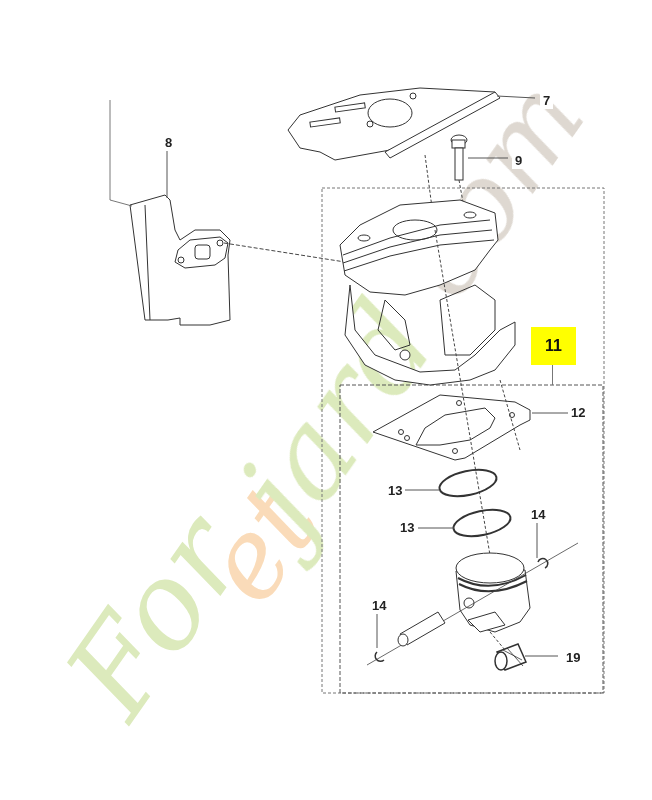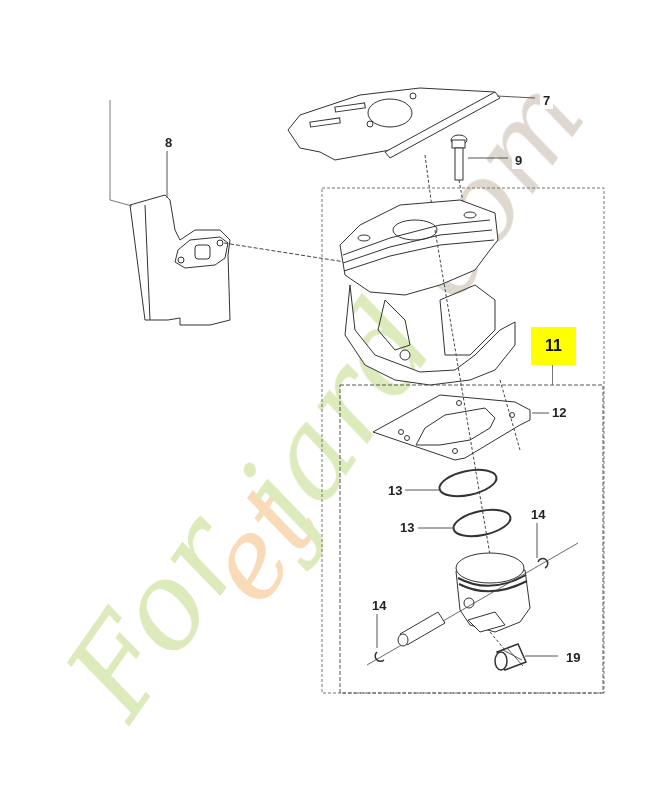--- a/index.html
+++ b/index.html
@@ -119,21 +119,21 @@
     <line x1="503" y1="650" x2="522" y2="660" stroke-width="0.8"></line>
     <line x1="507" y1="648" x2="523" y2="666" stroke-width="0.8"></line>
   </g>
   <line x1="525" y1="656" x2="558" y2="656" stroke="#555"></line>
   <line x1="490" y1="632" x2="505" y2="650" stroke="#444" stroke-dasharray="3,2"></line>
 </svg>
 
 <div class="callout" style="left:540px;top:92px;">7</div>
 <div class="callout" style="left:162px;top:134px;">8</div>
 <div class="callout" style="left:512px;top:152px;">9</div>
-<div class="callout" style="left:549px;top:404px;">12</div>
+<div class="callout" style="left:568px;top:404px;">12</div>
 <div class="callout" style="left:385px;top:482px;">13</div>
 <div class="callout" style="left:397px;top:519px;">13</div>
 <div class="callout" style="left:528px;top:506px;">14</div>
 <div class="callout" style="left:369px;top:597px;">14</div>
 <div class="callout" style="left:563px;top:649px;">19</div>
 
 <div class="assembly-box" style="left:531px;top:327px;width:45px;height:38px;">11</div>
 <div style="position:absolute;left:552px;top:365px;width:1px;height:20px;background:#777;"></div>
 
 </body></html>

